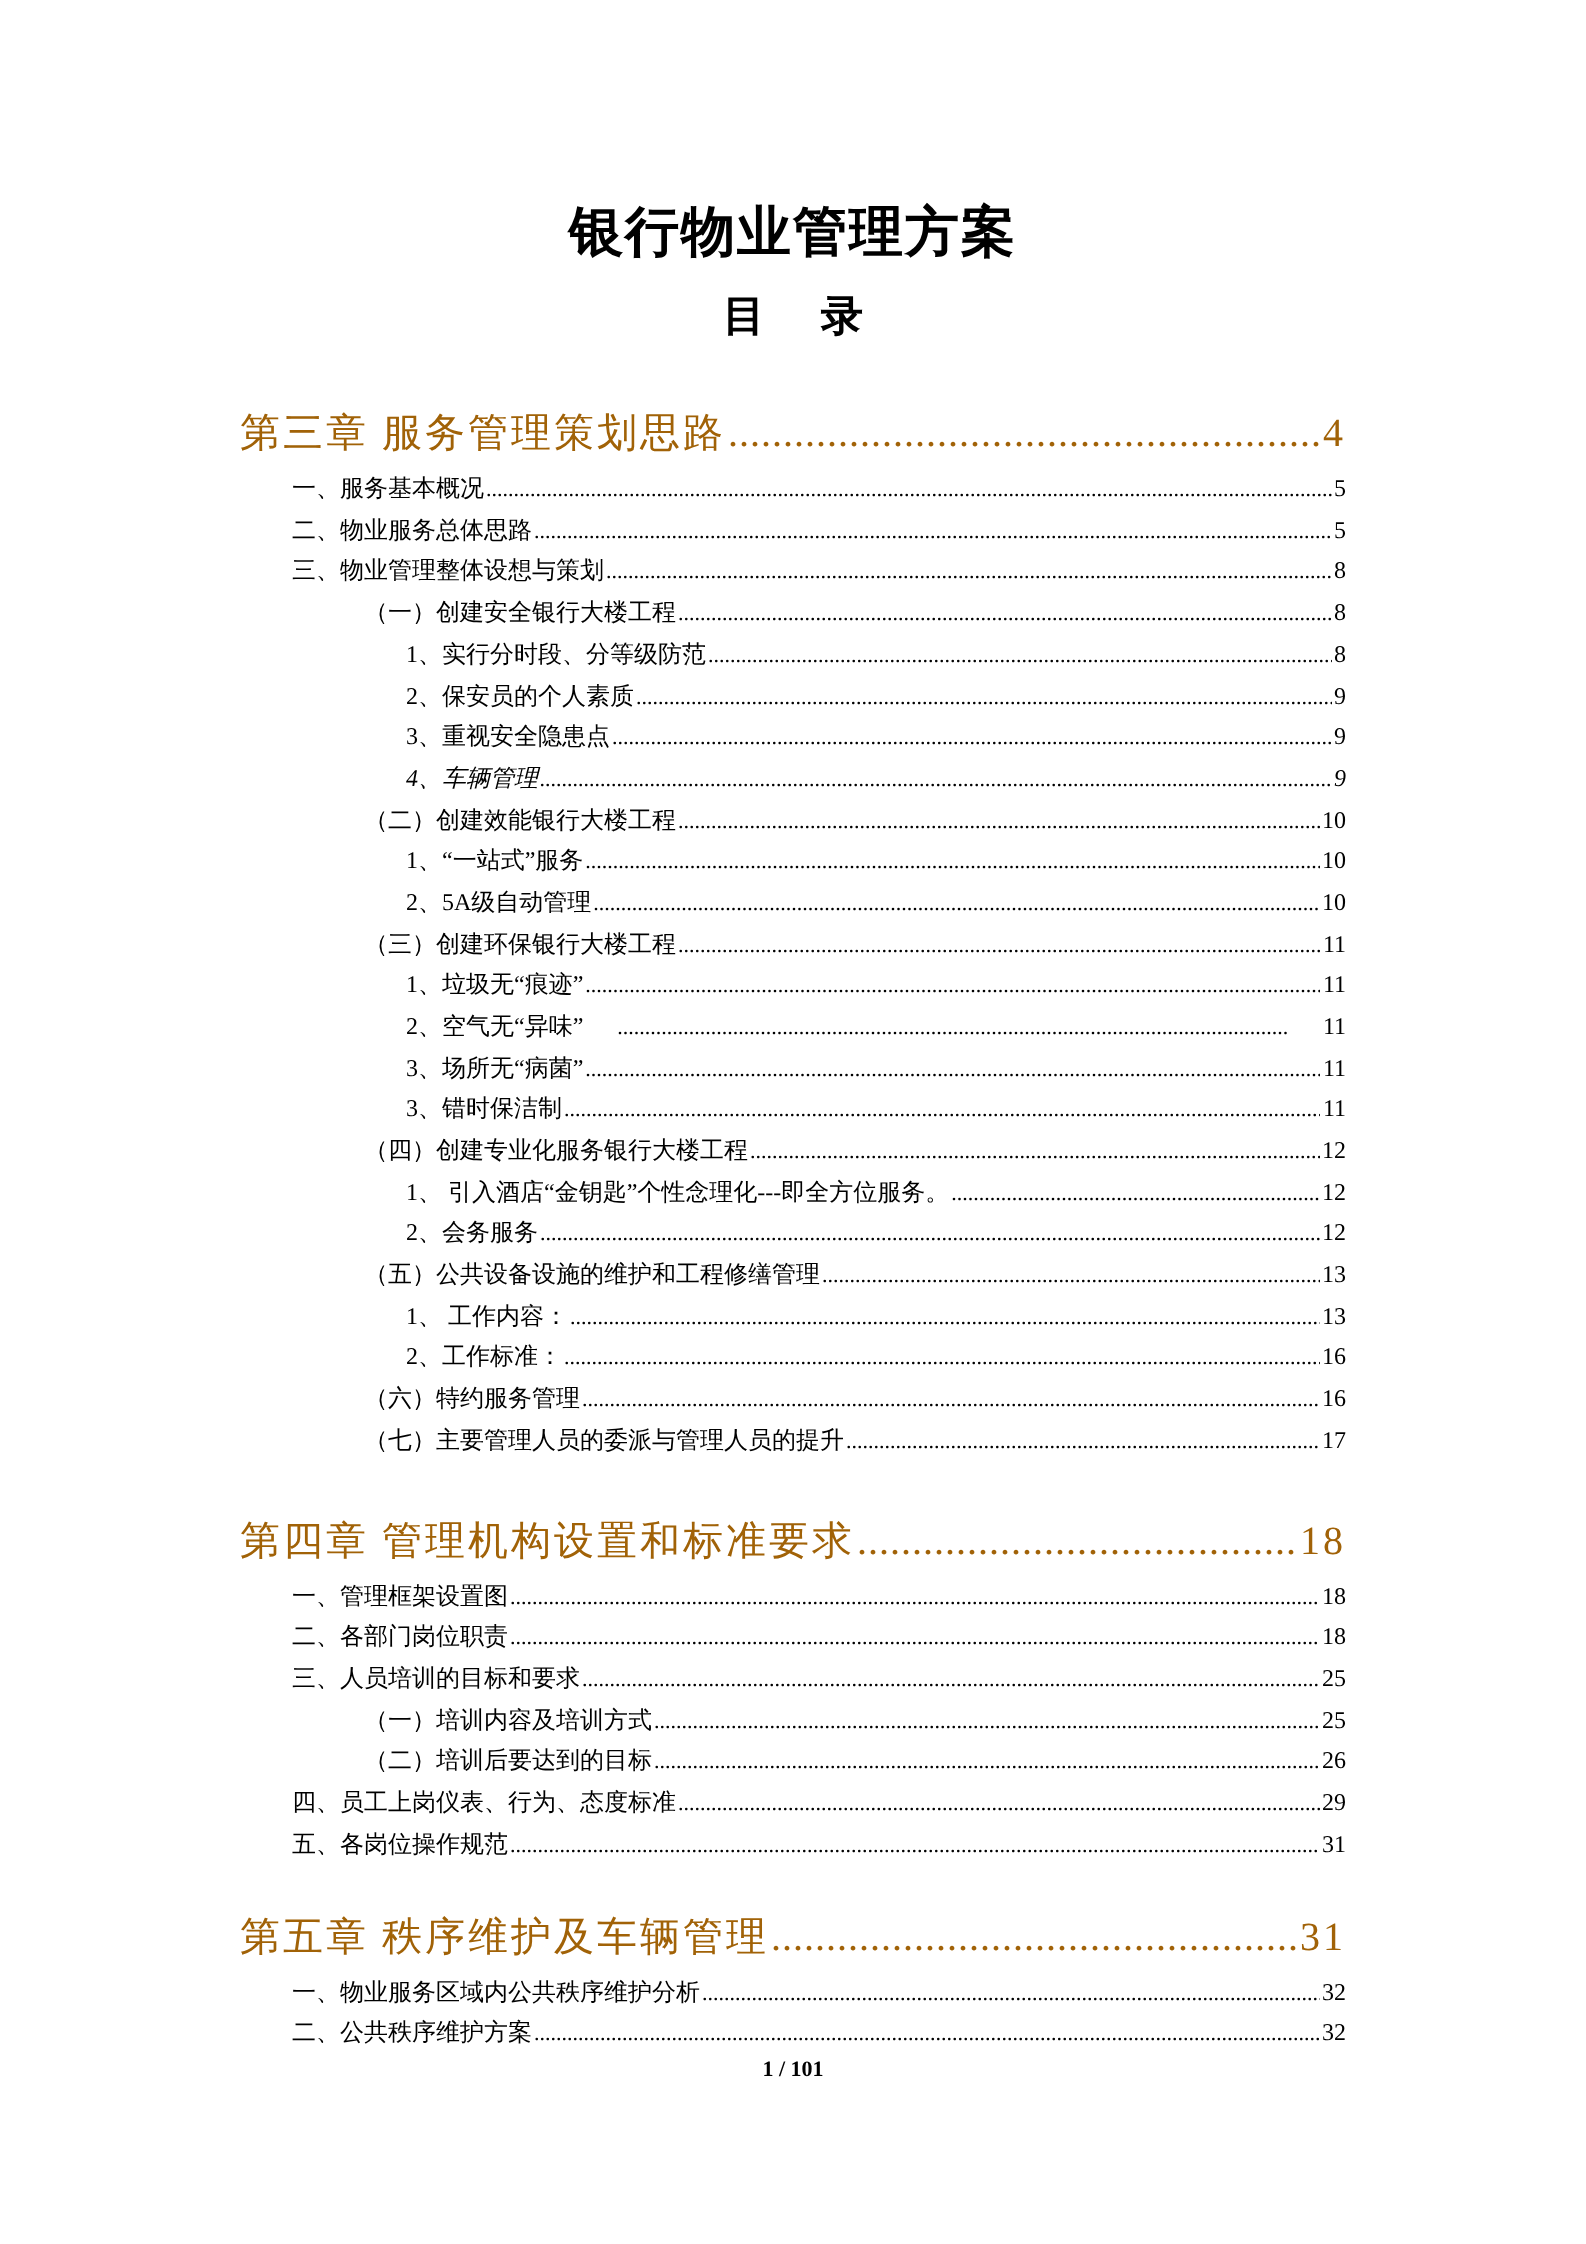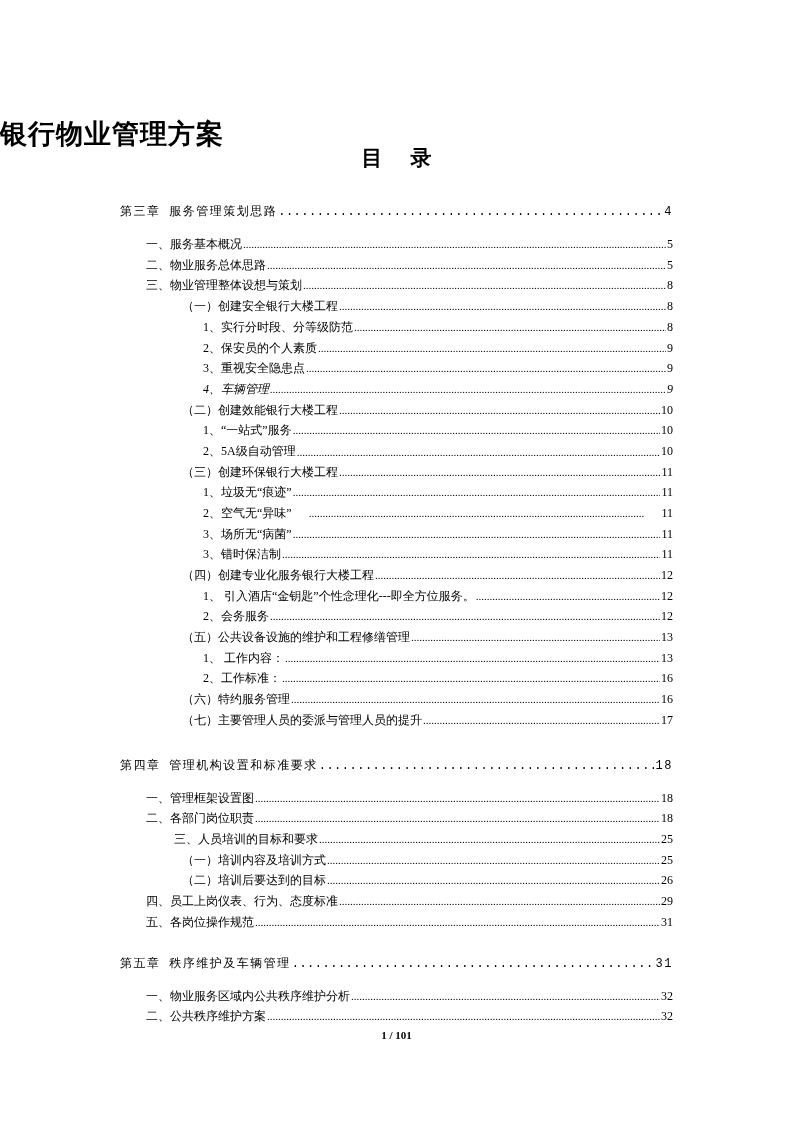--- a/index.html
+++ b/index.html
@@ -1,32 +1,32 @@
 <!DOCTYPE html>
 <html><head>
 <meta charset="utf-8">
 <style>
   html, body { margin: 0; padding: 0; background: #ffffff; }
   body { width: 793px; height: 1122px; position: relative; overflow: hidden;
          font-family: "Liberation Serif", "DejaVu Serif", serif; color: #000; }
-  .title { position: absolute; left: 0; width: 793px; top: 116px; 
+  .title { position: absolute; left: 0; width: 793px; top: 98px; text-align: center;
            font-family: "DejaVu Sans", "Liberation Sans", sans-serif; font-weight: bold;
            font-size: 27px; letter-spacing: 1px; }
   .subtitle { position: absolute; left: 0; width: 793px; top: 144px; text-align: center;
               font-family: "DejaVu Sans", "Liberation Sans", sans-serif; font-weight: bold;
               font-size: 21px; }
   .subtitle span { margin: 0 14px; }
   .toc { position: absolute; left: 0; top: 0; width: 793px; }
   .row { position: absolute; display: flex; align-items: baseline; white-space: nowrap; }
   .row .label { flex: 0 0 auto; }
   .row .dots { flex: 1 1 auto; overflow: hidden; margin: 0 1px; }
   .row .dots::after { content: "........................................................................................................................................................................................................................................................................................................................................"; }
   .row .page { flex: 0 0 auto; }
-  .chapter { left: 120px; right: 120px; color: #000000; font-size: 12px; letter-spacing: 1.5px;
-             font-family: Liberation Mono, monospace; }
+  .chapter { left: 120px; right: 120px; color: #a16207; font-size: 20px; letter-spacing: 1.5px;
+             font-family: Liberation Serif, serif; }
   .chapter .dots { letter-spacing: 0.5px; }
   .entry { right: 120px; font-size: 12px; }
   .entry .dots { letter-spacing: 0; font-size: 11px; }
   .lvl1 { left: 146px; }
   .lvl2 { left: 182px; }
   .lvl3 { left: 203px; }
   .footer { position: absolute; left: 0; width: 793px; top: 1029px; text-align: center;
             font-size: 11px; font-weight: bold; }
 </style>
 </head>
@@ -169,21 +169,21 @@
     <div class="row entry lvl1" style="top: 790px;">
       <span class="label">一、管理框架设置图</span>
       <span class="dots"></span>
       <span class="page">18</span>
     </div>
     <div class="row entry lvl1" style="top: 810px;">
       <span class="label">二、各部门岗位职责</span>
       <span class="dots"></span>
       <span class="page">18</span>
     </div>
-    <div class="row entry lvl1" style="top: 831px; margin-left: 28px;">
+    <div class="row entry lvl1" style="top: 831px;">
       <span class="label">三、人员培训的目标和要求</span>
       <span class="dots"></span>
       <span class="page">25</span>
     </div>
     <div class="row entry lvl2" style="top: 852px;">
       <span class="label">（一）培训内容及培训方式</span>
       <span class="dots"></span>
       <span class="page">25</span>
     </div>
     <div class="row entry lvl2" style="top: 872px;">

